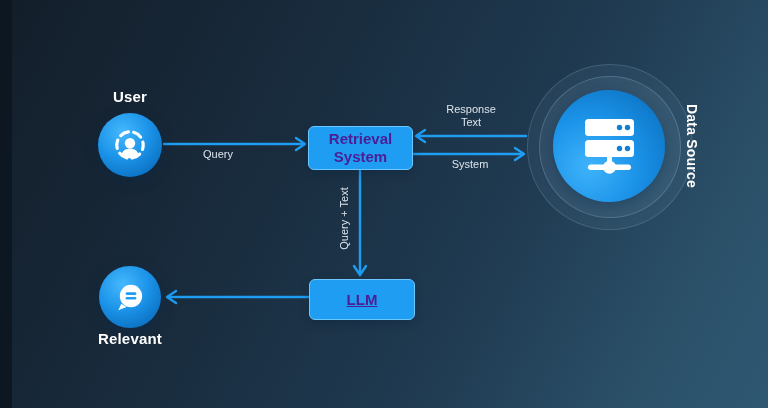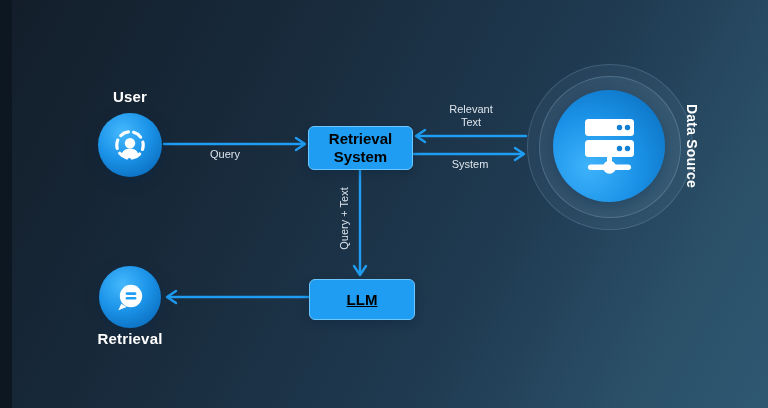--- a/index.html
+++ b/index.html
@@ -78,37 +78,37 @@
 
   .proc-box {
     position: absolute;
     background: #1e9df2;
     border: 1.5px solid #6cc6ff;
     border-radius: 6px;
     display: flex;
     align-items: center;
     justify-content: center;
     text-align: center;
-    color: #000000;
+    color: #4c1d95;
     font-weight: bold;
     font-size: 15px;
     line-height: 1.2;
     box-shadow: 0 3px 10px rgba(0, 30, 60, 0.3);
   }
   .retrieval-box { left: 296px; top: 126px; width: 105px; height: 44px; padding: 0 6px; box-sizing: border-box; }
   .llm-box       { left: 297px; top: 279px; width: 104px; height: 39px; text-decoration: underline; }
 
   .edge-label {
     position: absolute;
     color: #dce4ec;
     font-size: 11px;
     line-height: 13px;
     text-align: center;
   }
-  .query-label    { left: 183px; top: 148px; width: 60px; }
+  .query-label    { left: 176px; top: 148px; width: 60px; }
   .relevant-label { left: 427px; top: 103px; width: 64px; }
   .search-label   { left: 428px; top: 158px; width: 60px; }
   .qt-label {
     left: 278px; top: 211px; width: 110px; height: 15px;
     transform: rotate(-90deg);
     transform-origin: center;
     white-space: nowrap;
   }
   .icon-wrap { display: flex; align-items: center; justify-content: center; }
 </style>
@@ -176,20 +176,20 @@
   <div class="node-circle response-circle">
     <span class="icon-wrap">
       <svg width="35" height="35" viewBox="0 0 36 36">
         <circle cx="18.5" cy="16.5" r="11.5" fill="#ffffff"></circle>
         <polygon points="8.5,24.5 5.5,31 14,27.8" fill="#ffffff"></polygon>
         <rect x="13" y="12.6" width="11" height="2.7" rx="1.35" fill="#1e9df2"></rect>
         <rect x="13" y="17.4" width="11" height="2.7" rx="1.35" fill="#1e9df2"></rect>
       </svg>
     </span>
   </div>
-  <div class="node-label response-label">Retrieval</div>
+  <div class="node-label response-label">Relevant</div>
 
   <div class="edge-label query-label">Query</div>
-  <div class="edge-label relevant-label">Relevant Text</div>
+  <div class="edge-label relevant-label">Response Text</div>
   <div class="edge-label search-label">System</div>
   <div class="edge-label qt-label">Query + Text</div>
 
 </div>
 
 </body></html>

